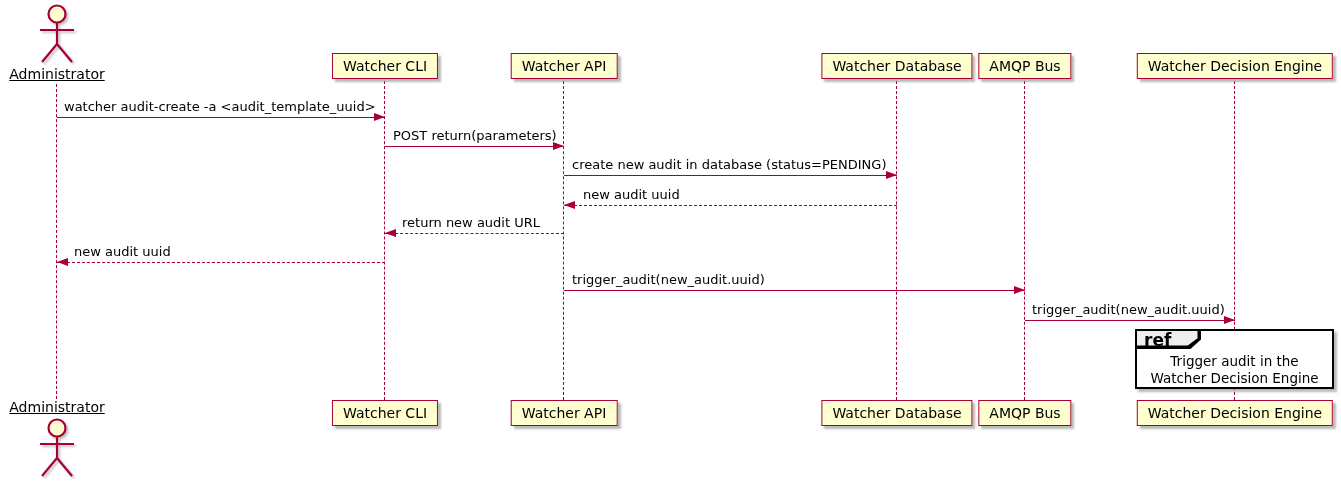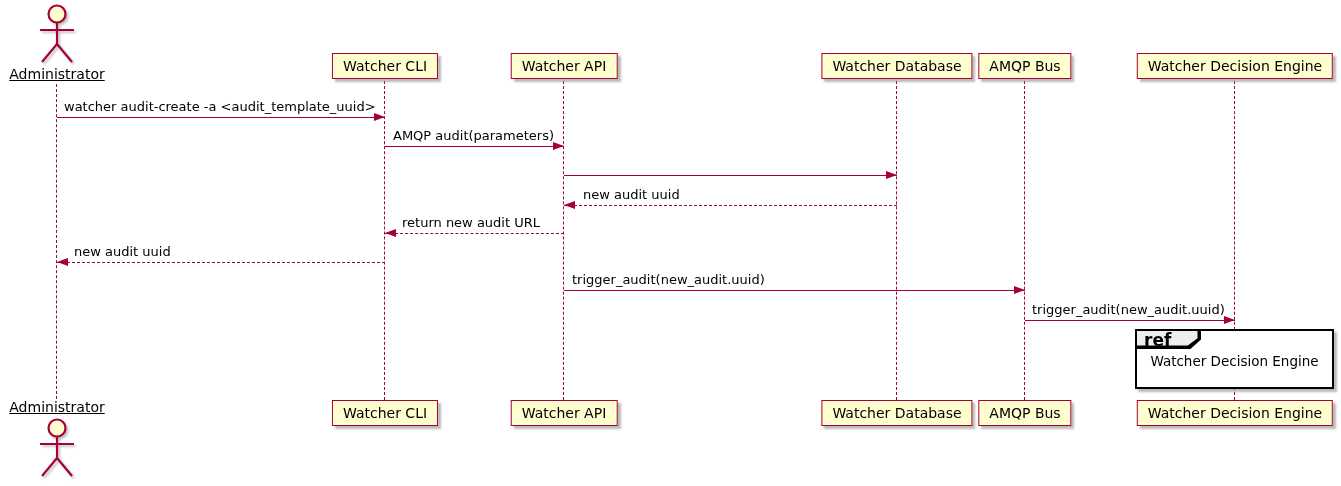--- a/index.html
+++ b/index.html
@@ -62,24 +62,25 @@
   <div class="pbox" style="left:385px;top:53px;">Watcher CLI</div>
   <div class="pbox" style="left:564px;top:53px;">Watcher API</div>
   <div class="pbox" style="left:897px;top:53px;">Watcher Database</div>
   <div class="pbox" style="left:1025px;top:53px;">AMQP Bus</div>
   <div class="pbox" style="left:1235px;top:53px;">Watcher Decision Engine</div>
 
   <div class="msg-label" style="left:64px;top:99px;">watcher audit-create -a &lt;audit_template_uuid&gt;</div>
   <div class="msg-line solid" style="left:57px;top:117px;width:328px;"></div>
   <div class="arr right" style="left:374px;top:113px;"></div>
 
-  <div class="msg-label" style="left:393px;top:128px;">AMQP audit(parameters)</div>
+  <div class="msg-label" style="left:393px;top:128px;">POST return(parameters)</div>
   <div class="msg-line solid" style="left:385px;top:146px;width:179px;"></div>
   <div class="arr right" style="left:553px;top:142px;"></div>
 
+  <div class="msg-label" style="left:572px;top:157px;">create new audit in database (status=PENDING)</div>
   <div class="msg-line solid" style="left:564px;top:175px;width:333px;"></div>
   <div class="arr right" style="left:886px;top:171px;"></div>
 
   <div class="msg-label" style="left:583px;top:187px;">new audit uuid</div>
   <div class="msg-line dashed" style="left:564px;top:205px;width:333px;"></div>
   <div class="arr left" style="left:564px;top:201px;"></div>
 
   <div class="msg-label" style="left:402px;top:215px;">return new audit URL</div>
   <div class="msg-line dashed" style="left:385px;top:233px;width:179px;"></div>
   <div class="arr left" style="left:385px;top:229px;"></div>
@@ -96,20 +97,21 @@
   <div class="msg-line solid" style="left:1025px;top:320px;width:210px;"></div>
   <div class="arr right" style="left:1224px;top:316px;"></div>
 
   <div class="ref-box" style="left:1135px;top:329px;width:195px;height:56px;">
     <div class="ref-tab">
       <div class="tab-outer"></div>
       <div class="tab-inner"></div>
       <div class="tab-text">ref</div>
     </div>
     <div class="ref-text">
+      <div>Trigger audit in the</div>
       <div>Watcher Decision Engine</div>
     </div>
   </div>
 
   <div class="pbox" style="left:385px;top:400px;">Watcher CLI</div>
   <div class="pbox" style="left:564px;top:400px;">Watcher API</div>
   <div class="pbox" style="left:897px;top:400px;">Watcher Database</div>
   <div class="pbox" style="left:1025px;top:400px;">AMQP Bus</div>
   <div class="pbox" style="left:1235px;top:400px;">Watcher Decision Engine</div>
 

